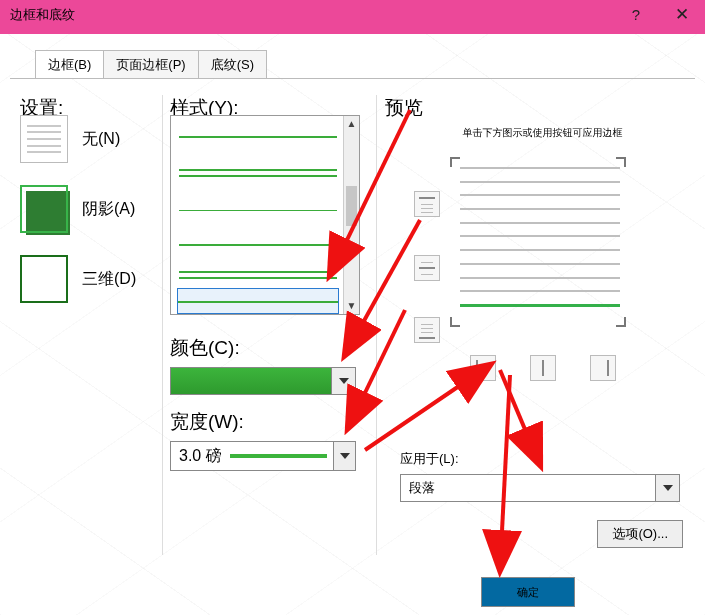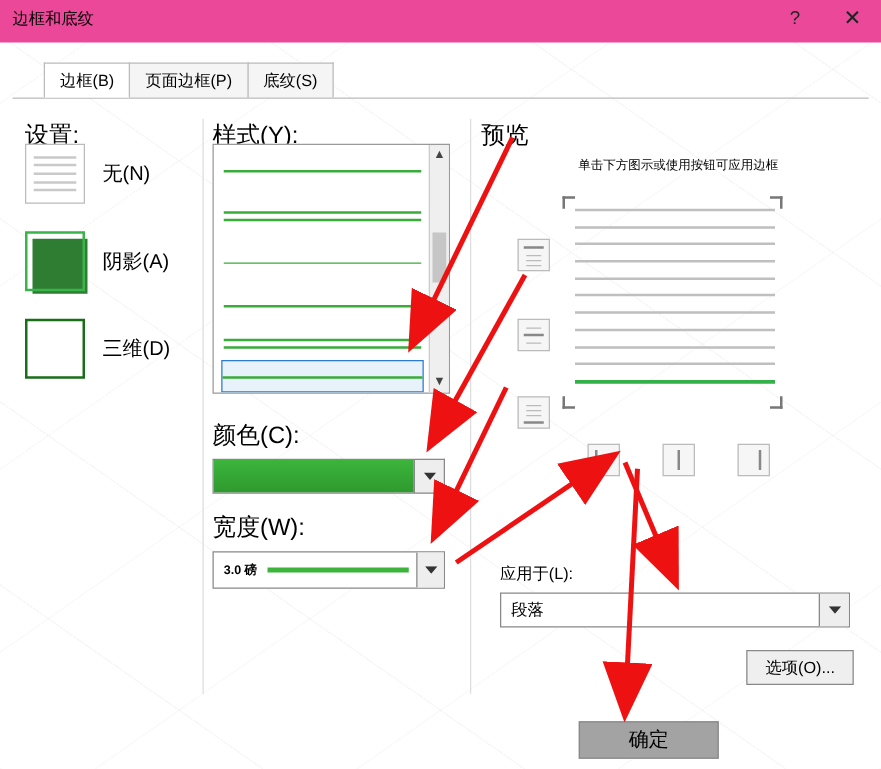--- a/index.html
+++ b/index.html
@@ -41,21 +41,21 @@
   .row-solid .a{ top:10px; height:2px; }
   .row-thin .a{ top:10px; height:1px; }
   .row-double .a{ top:7px; height:2px;} .row-double .b{ top:13px; height:2px;}
   .row-sel { border:1px solid #2a7bd1; background:#e8f2fb; left:6px; right:20px; height:26px; }
   .color-row { margin-top:20px; }
   .color-swatch { width:162px; height:28px; border:1px solid #888; background:linear-gradient(#3cb43c,#2e9a2e); display:inline-block; vertical-align:top;}
   .dd-btn { width:24px; height:28px; border:1px solid #888; border-left:none; display:inline-flex; align-items:center; justify-content:center; background:#eee; vertical-align:top;}
   .dd-btn svg{ width:10px; height:6px;}
   .width-row { margin-top:14px;}
   .width-box { width:186px; height:30px; border:1px solid #888; background:#fff; display:flex; align-items:center; }
-  .width-box .lbl { font-size:10px; padding:0 8px; white-space:nowrap;font-weight:bold;}
+  .width-box .lbl { font-size:16px; padding:0 8px; white-space:nowrap;}
   .width-box .samp { flex:1; height:4px; background:#3cb43c; margin-right:6px;}
   .width-box .dd { width:22px; height:100%; border-left:1px solid #888; display:flex; align-items:center; justify-content:center; background:#eee;}
   .preview { position:absolute; left:380px; top:95px; right:20px; }
   .preview .hint { text-align:center; font-size:10px; line-height:1.6; margin:30px 20px 16px 40px;}
   .preview-area { position:relative; width:260px; height:220px; margin-left:20px;}
   .preview-page { position:absolute; left:60px; top:10px; width:160px; height:140px; display:flex; flex-direction:column; justify-content:space-between; }
   .preview-page .pl { height:2px; background:#bfbfbf;}
   .preview-page .pl:last-child{ background:#34b04a; height:3px;}
   .crop { position:absolute; width:14px; height:14px; }
   .crop::before,.crop::after{content:"";position:absolute;background:#777;}
@@ -68,21 +68,21 @@
   .edge-btn { position:absolute; width:26px; height:26px; border:1px solid #bbb; background:#f6f6f6; }
   .edge-btn .h{ position:absolute; left:4px; right:4px; top:50%; height:2px; margin-top:-1px; background:#888;}
   .edge-btn .v{ position:absolute; top:4px; bottom:4px; left:50%; width:2px; margin-left:-1px; background:#888;}
   .edge-btn .mini{ position:absolute; left:6px; right:6px; height:1px; background:#bbb;}
   .apply-row { position:absolute; left:400px; top:450px; right:20px;}
   .apply-row .lbl{ font-size:13px; margin-bottom:6px; display:block;}
   .apply-select { width:280px; height:28px; border:1px solid #888; background:#fff; display:flex; align-items:center;}
   .apply-select .txt{ flex:1; padding:0 8px; font-size:13px;}
   .apply-select .dd{ width:24px; height:100%; border-left:1px solid #888; background:#eee; display:flex; align-items:center; justify-content:center;}
   .options-btn { position:absolute; right:22px; top:520px; height:28px; padding:0 14px; border:1px solid #888; background:#efefef; font-size:13px;}
-  .ok-btn { position:absolute; right:130px; bottom:8px; width:112px; height:30px; border:1px solid #888; background:#a3a3a3; font-size:16px;}
+  .ok-btn { position:absolute; right:130px; bottom:8px; width:94px; height:30px; border:1px solid #888; background:#0369a1; font-size:11px;}
   .arrow-layer { position:absolute; left:0; top:0; width:705px; height:615px; pointer-events:none; }
   .sep-v { position:absolute; top:95px; bottom:60px; width:1px; background:#ddd; }
 </style>
 </head>
 <body>
 
 <div class="titlebar">
   <span class="title">边框和底纹</span>
   <span class="btn help">?</span>
   <span class="btn close">✕</span>

